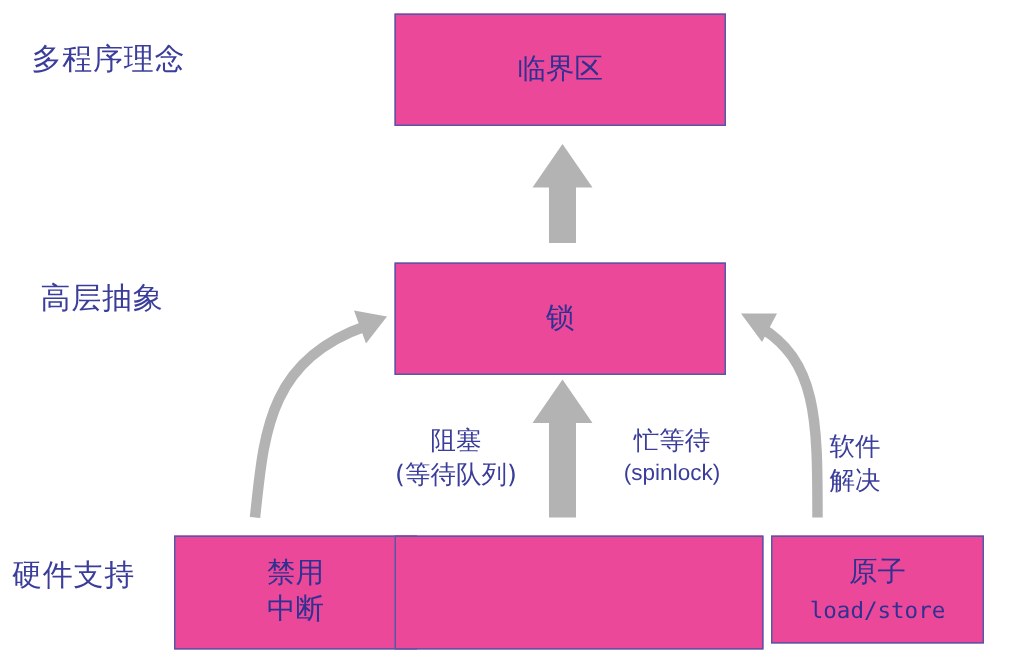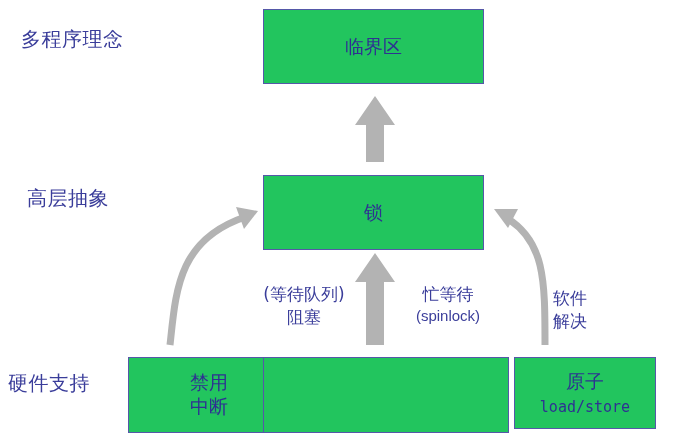--- a/index.html
+++ b/index.html
@@ -5,21 +5,21 @@
   html, body { margin: 0; padding: 0; }
   body {
     width: 678px; height: 447px; background: #ffffff; position: relative; overflow: hidden;
     font-family: "DejaVu Sans", sans-serif; color: #2e3192;
   }
   .level-label {
     position: absolute; font-size: 20px; color: #3a3d9a; letter-spacing: 0.5px;
   }
   .box {
     position: absolute; box-sizing: border-box;
-    background: #22c55e; border: 1.5px solid #5558a8;
+    background: #ec4899; border: 1.5px solid #5558a8;
     display: flex; flex-direction: column; align-items: center; justify-content: center;
     color: #2e3192; text-align: center; line-height: 1.25;
   }
   .box .cn { font-size: 19px; }
   .box .mono { font-family: "DejaVu Sans Mono", monospace; font-size: 15px; color: #2e3192; }
   .note {
     position: absolute; font-size: 17px; color: #3a3d9a; text-align: center; line-height: 1.35;
   }
   .note .mono { font-family: Liberation Sans, sans-serif; font-size: 15px; }
   svg.arrows { position: absolute; left: 0; top: 0; }
@@ -45,36 +45,36 @@
 <div class="level-label" style="left:8px; top:370px;">硬件支持</div>
 
 <div class="box" style="left:263px; top:9px; width:221px; height:75px;">
   <span class="cn">临界区</span>
 </div>
 
 <div class="box" style="left:263px; top:175px; width:221px; height:75px;">
   <span class="cn">锁</span>
 </div>
 
-<div class="box" style="left:116px; top:357px; width:162px; height:76px;margin-left:12px;">
+<div class="box" style="left:116px; top:357px; width:162px; height:76px;">
   <span class="cn">禁用</span>
   <span class="cn">中断</span>
 </div>
 
 <div class="box" style="left:263px; top:357px; width:246px; height:76px;">
 </div>
 
 <div class="box" style="left:514px; top:357px; width:142px; height:72px;">
   <span class="cn">原子</span>
   <span class="mono" style="margin-top:4px;">load/store</span>
 </div>
 
 <div class="note" style="left:250px; top:283px; width:108px;">
+  <div>阻塞</div>
   <div>(等待队列)</div>
-  <div>阻塞</div>
 </div>
 
 <div class="note" style="left:388px; top:283px; width:120px;">
   <div>忙等待</div>
   <div class="mono">(spinlock)</div>
 </div>
 
 <div class="note" style="left:553px; top:287px; width:50px; text-align:left;">
   <div>软件</div>
   <div>解决</div>

